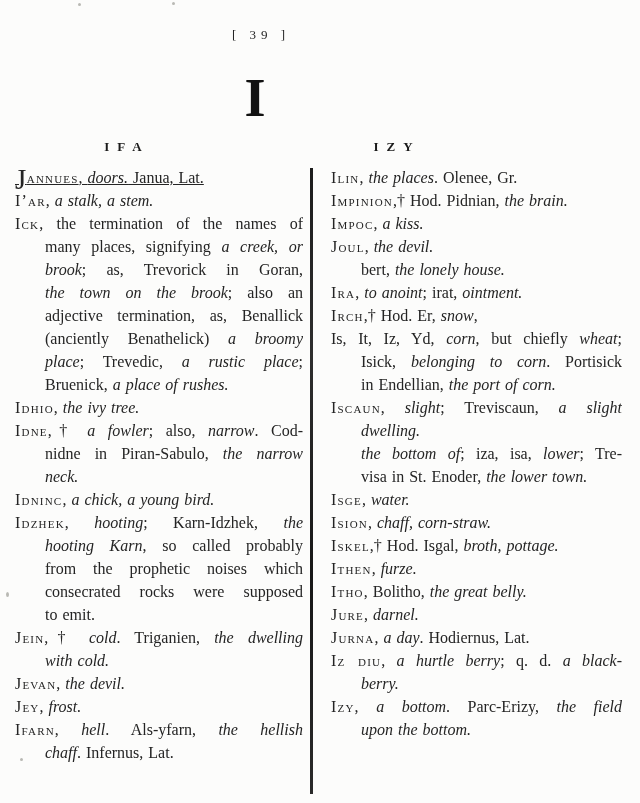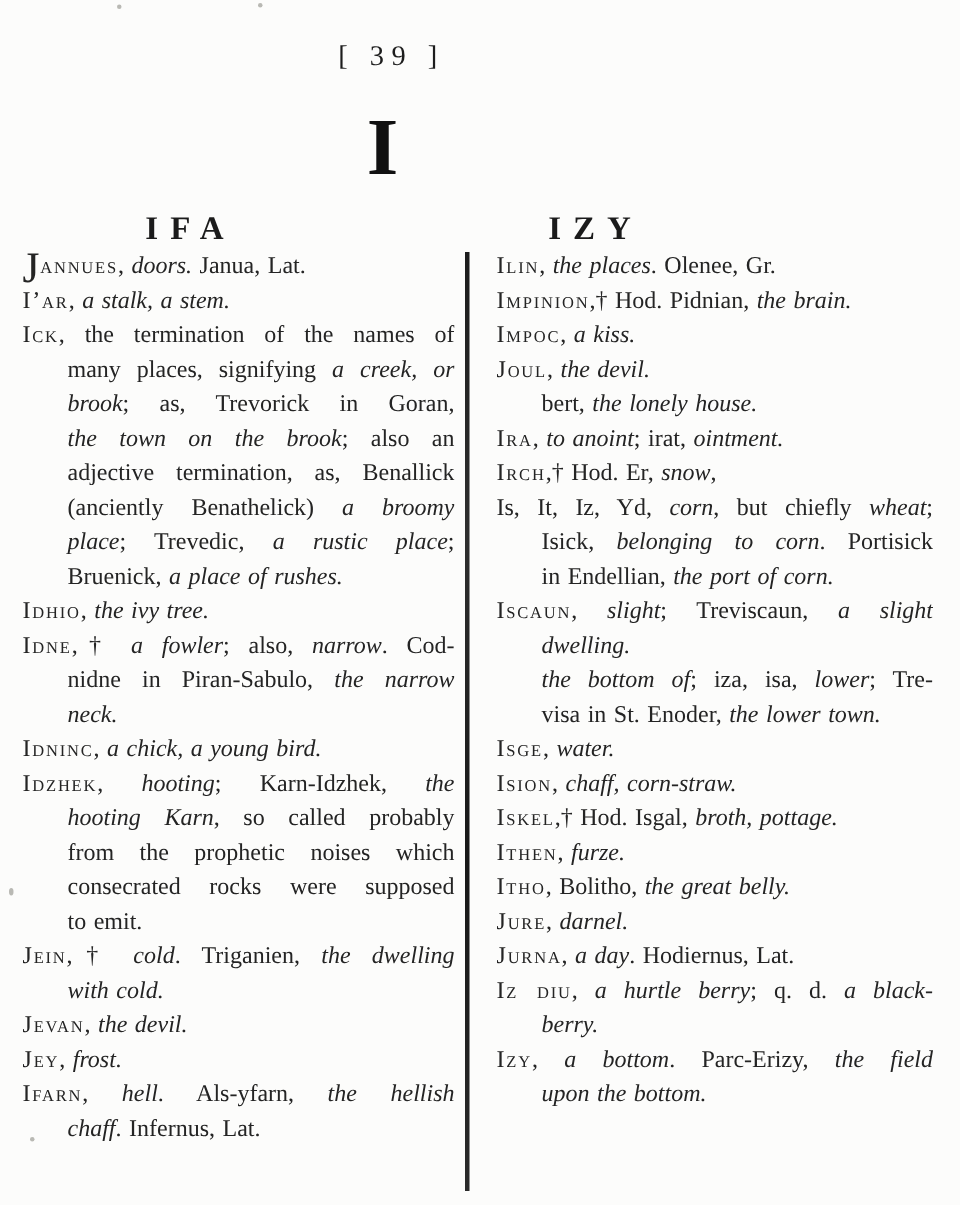--- a/index.html
+++ b/index.html
@@ -7,46 +7,46 @@
     width:640px;height:803px;
     background:#fcfcfb;
     font-family:"Liberation Serif","DejaVu Serif",serif;
     color:#242424;
     position:relative;
     overflow:hidden;
   }
   .page{position:absolute;inset:0;}
   .page-number{
     position:absolute;top:27px;left:0;width:522px;
-    text-align:center;font-size:19px;letter-spacing:5px;
+    text-align:center;font-size:13px;letter-spacing:5px;
     color:#1d1d1d;
   }
   .section-letter{
     position:absolute;top:72px;left:0;width:510px;
     text-align:center;font-size:54px;font-weight:bold;
     color:#111;line-height:52px;
   }
   .guide{
     position:absolute;top:139px;width:246px;text-align:center;
-    font-size:22px;font-weight:bold;letter-spacing:8px;color:#1b1b1b;
+    font-size:13px;font-weight:bold;letter-spacing:8px;color:#1b1b1b;
   }
   .guide.gl{left:4px;}
   .guide.gr{left:274px;}
   .divider{
     position:absolute;left:310px;top:168px;width:2.5px;height:626px;
     background:linear-gradient(#1c1c1c,#2e2e2e 30%,#171717 65%,#2a2a2a);
   }
   .col{position:absolute;top:166px;font-size:16px;line-height:23px;}
   .colL{left:15px;width:288px;}
   .colR{left:331px;width:291px;}
   .entry{margin:0;}
   .ln{height:23px;overflow:hidden;text-align:left;word-spacing:1px;white-space:normal;}
   .ln.j{text-align:justify;text-align-last:justify;}
   .ln.ind{padding-left:30px;}
-  .ln.dcl{overflow:visible;}
+  .ln.dcl{overflow:visible;text-decoration:underline;}
   .sc{font-variant:small-caps;letter-spacing:1.2px;}
   .it{font-style:italic;}
   .ro{font-style:normal;}
   .dc{font-size:29px;line-height:23px;vertical-align:-6px;letter-spacing:0.5px;}
   .speck{position:absolute;border-radius:50%;background:#b9b9b4;}
 </style>
 </head>
 <body>
 
 <div class="page">

